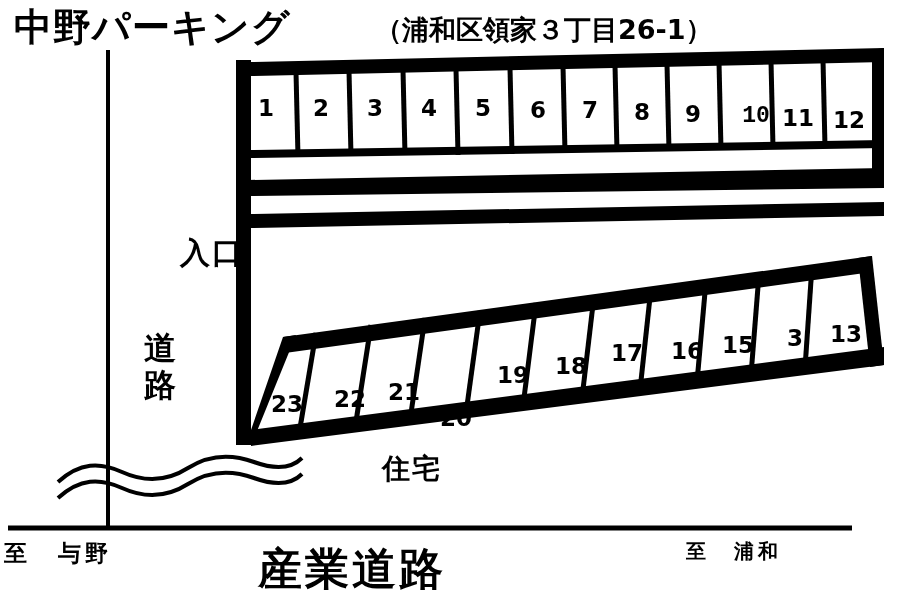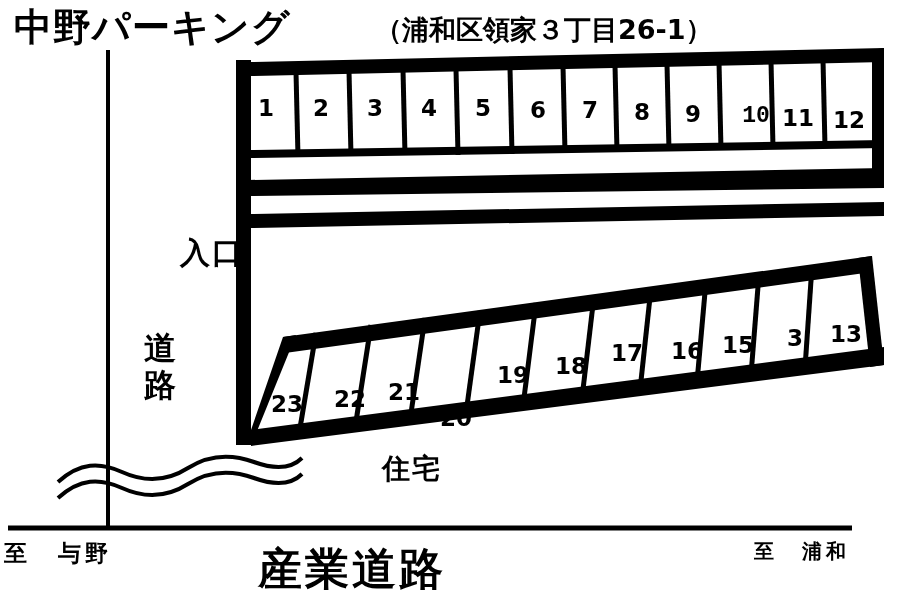--- a/index.html
+++ b/index.html
@@ -77,21 +77,21 @@
   }
   .label-to-yono {
     left: 4px;
     top: 538px;
     font-size: 23px;
     font-weight: bold;
     letter-spacing: 4px;
     white-space: nowrap;
   }
   .label-to-urawa {
-    left: 754px;
+    left: 686px;
     top: 538px;
     font-size: 20px;
     font-weight: bold;
     letter-spacing: 4px;
     white-space: nowrap;
     text-align: right;
   }
   .stall-num {
     position: absolute;
     font-size: 23px;

